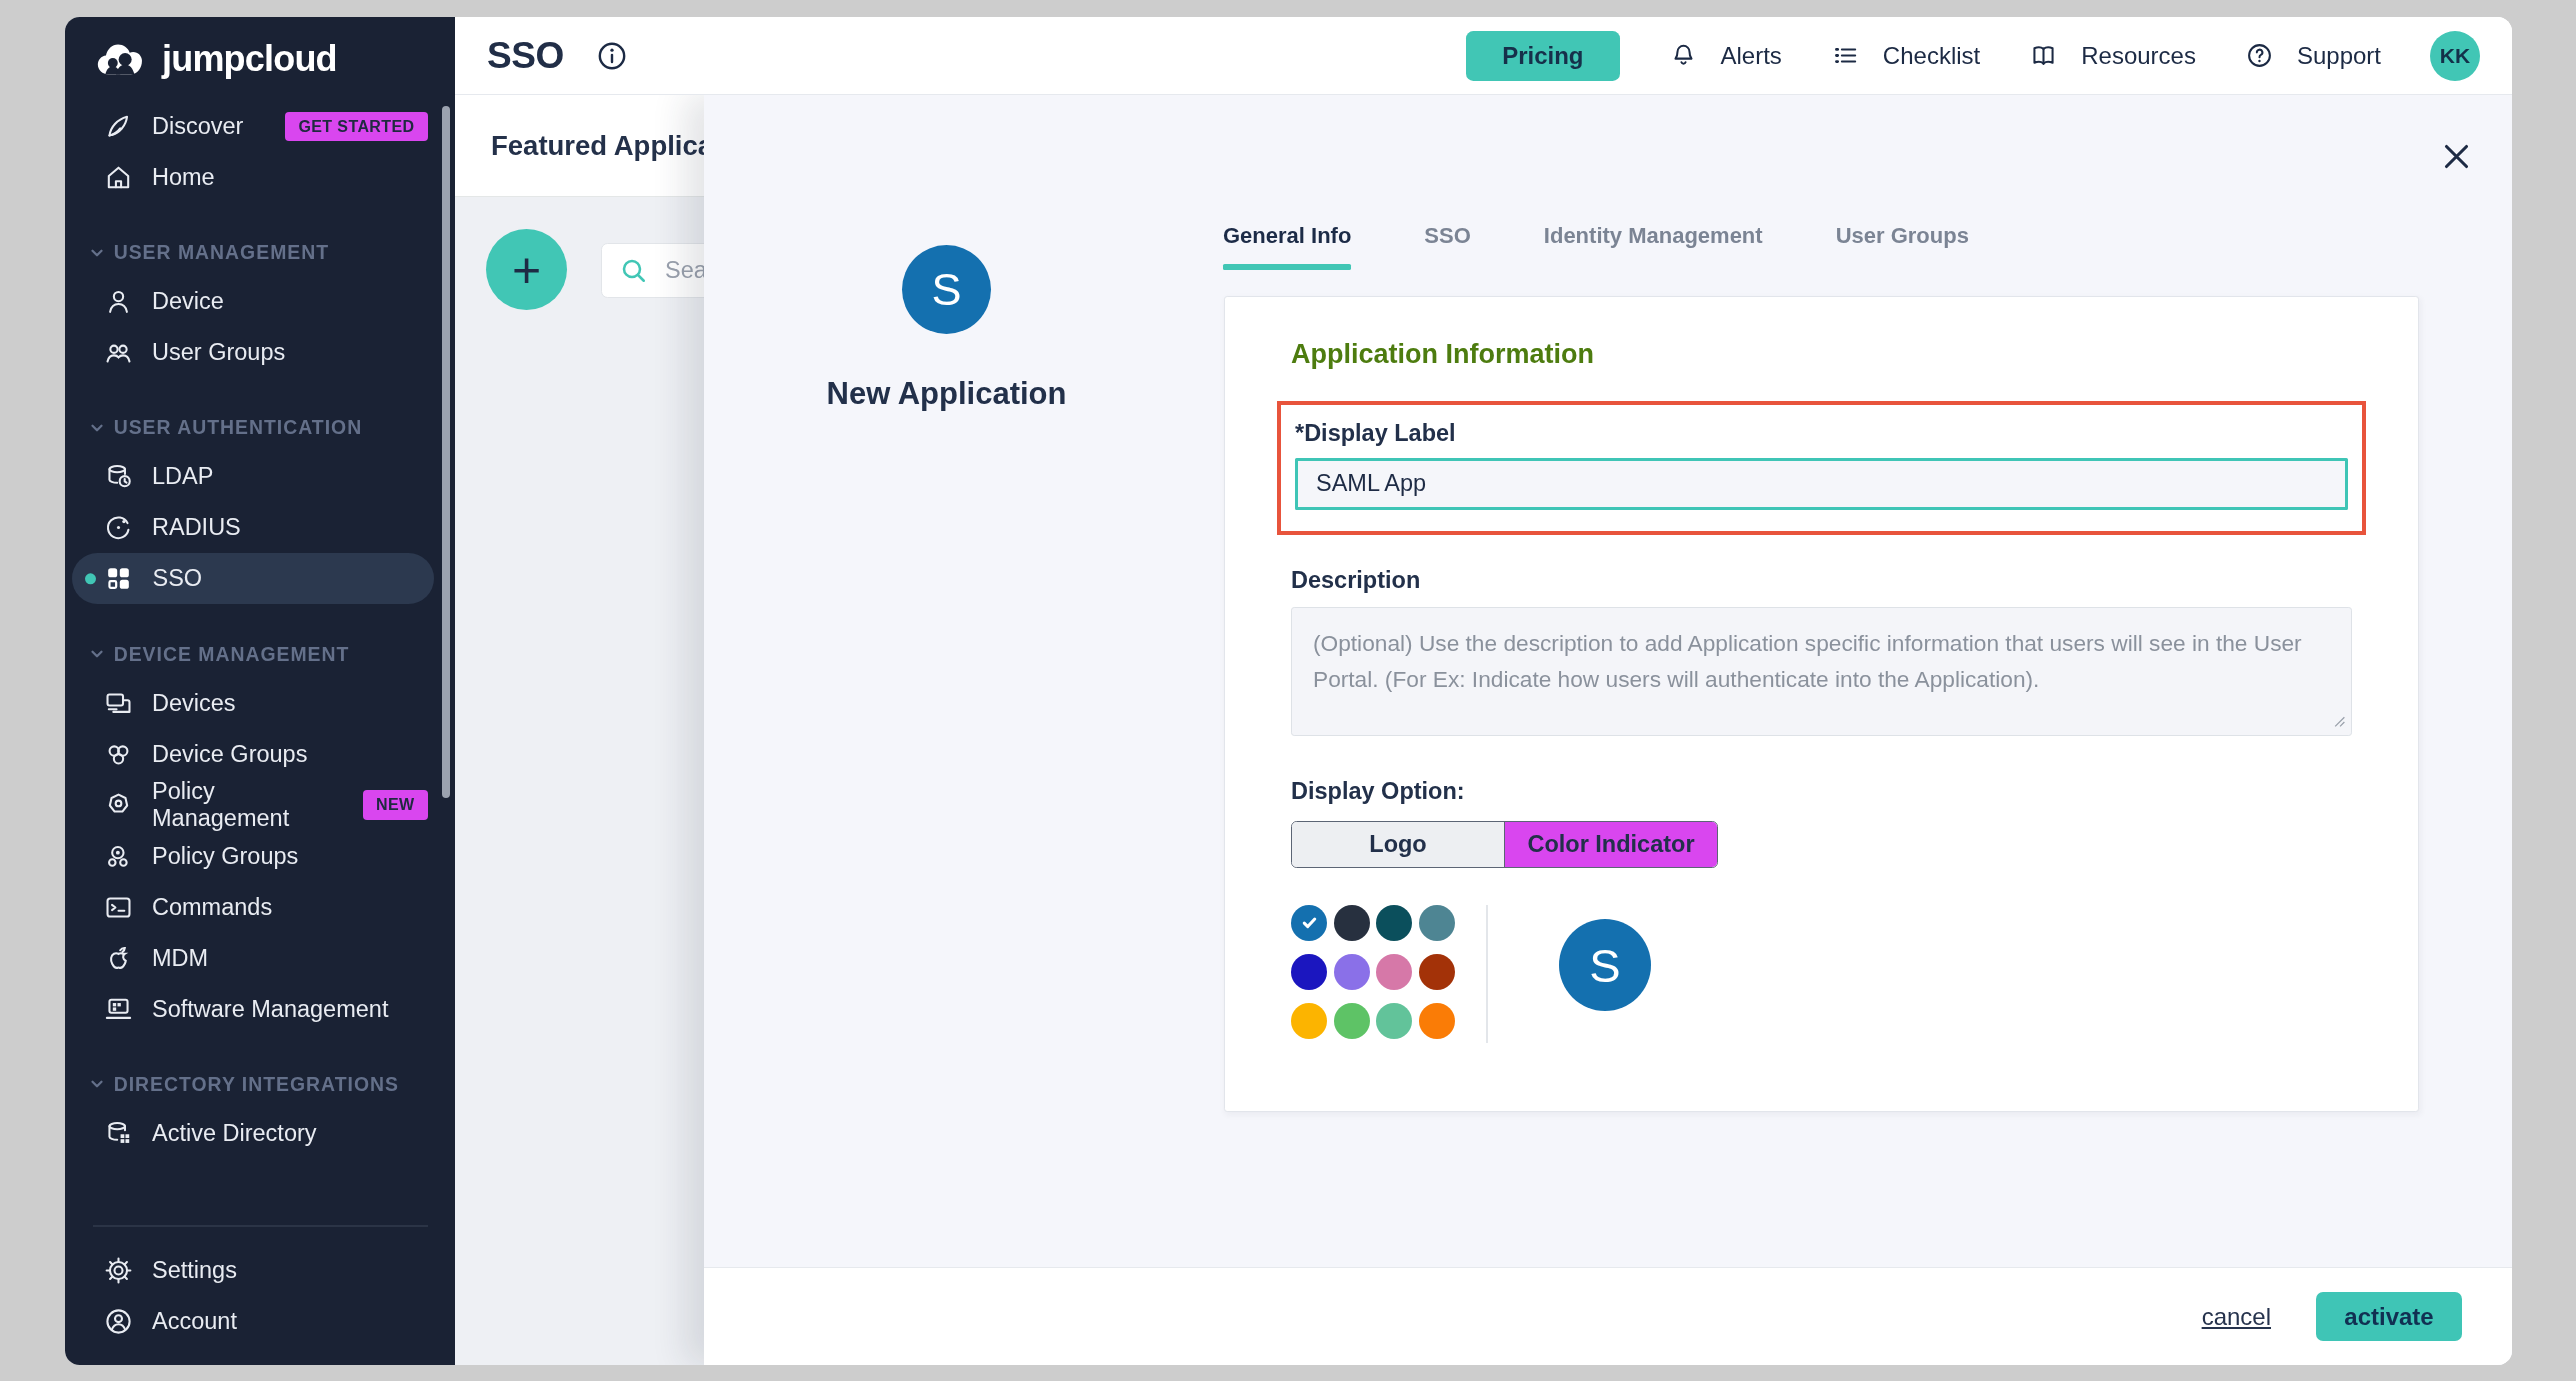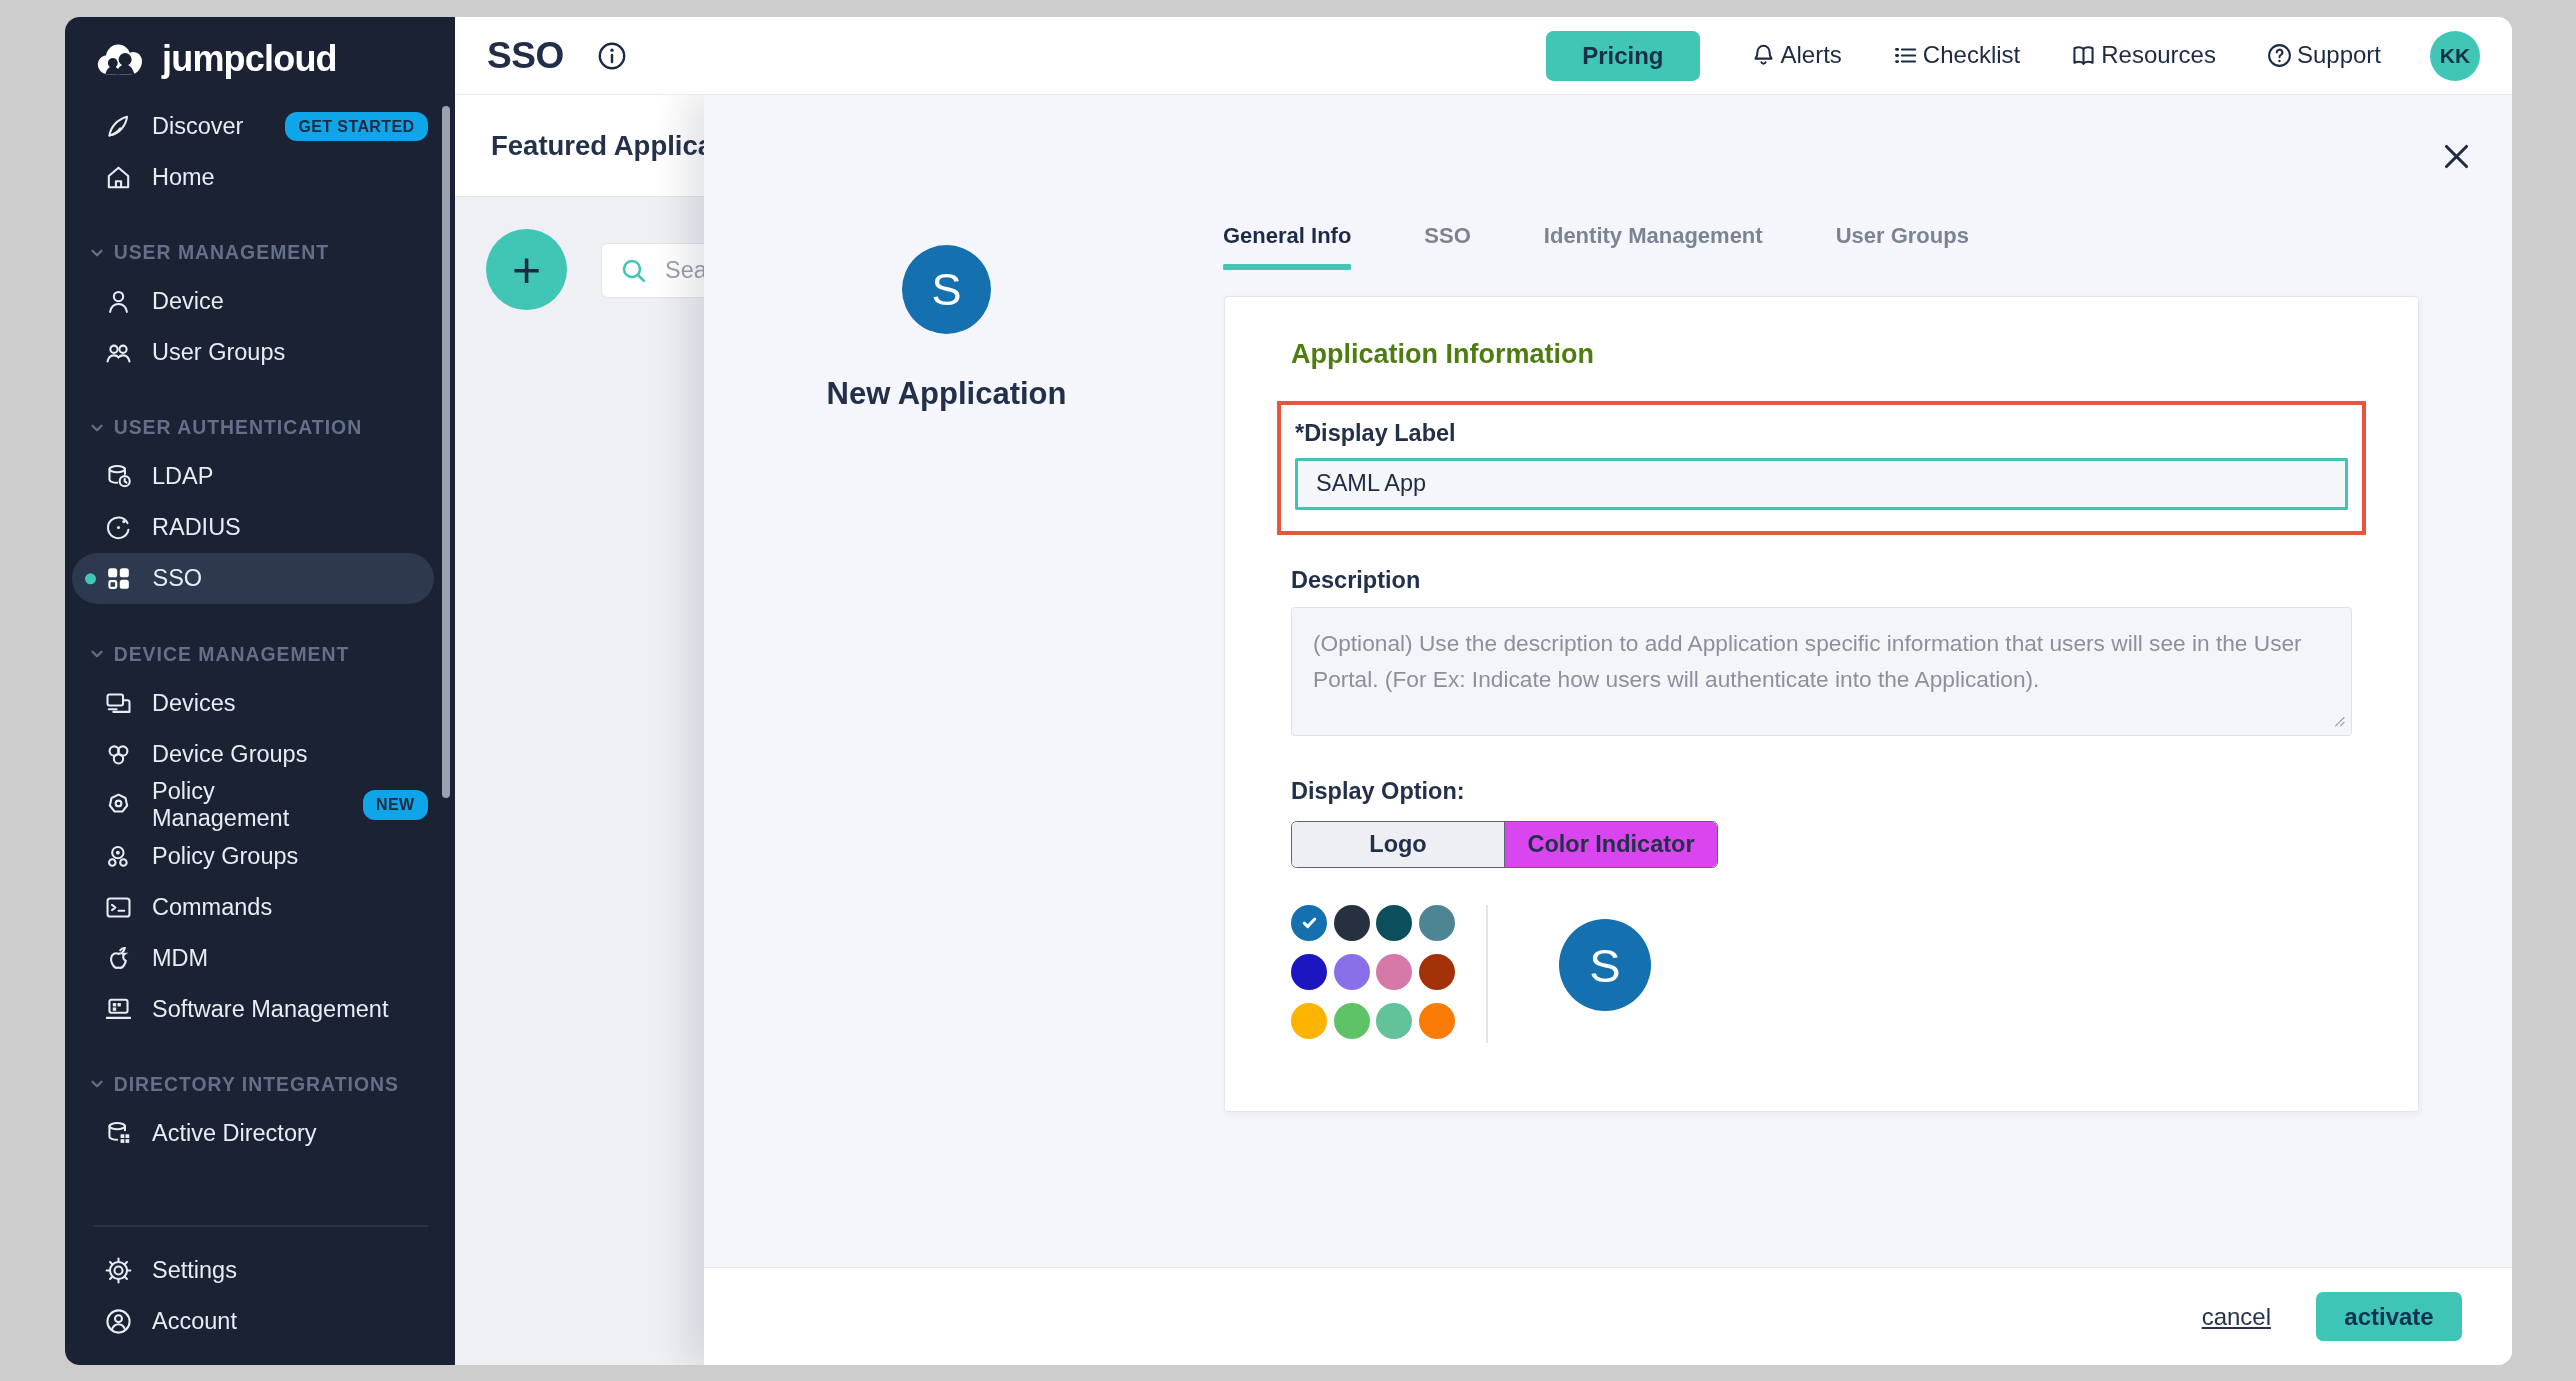--- a/index.html
+++ b/index.html
@@ -10,22 +10,22 @@
     border-radius:14.6px;overflow:hidden;background:#fff;display:flex;}
 
   
   .sidebar{position:relative;width:390px;flex:0 0 390px;background:#1a2234;
     display:flex;flex-direction:column;overflow:hidden;}
   .logo-row{height:84px;display:flex;align-items:center;gap:13px;padding-left:31px;flex:0 0 auto;}
   .logo-text{color:#fff;font-size:36px;font-weight:700;letter-spacing:-0.8px;}
   .side-item{display:flex;align-items:center;height:51px;padding-left:37px;gap:18px;
     color:#e9ecf2;font-size:23.5px;font-weight:500;cursor:pointer;flex:0 0 auto;}
   .side-item .ic{width:32px;height:32px;flex:0 0 32px;display:flex;align-items:center;justify-content:center;}
-  .badge{margin-left:auto;margin-right:27.5px;background:#0ea5e9;color:#202a40;
-    font-size:16px;font-weight:700;letter-spacing:0.4px;padding:5.7px 13px;border-radius:12px;}
+  .badge{margin-left:auto;margin-right:27.5px;background:#d946ef;color:#202a40;
+    font-size:16px;font-weight:700;letter-spacing:0.4px;padding:5.7px 13px;border-radius:4px;}
   .section-title{display:flex;align-items:center;gap:8px;margin-top:36px;height:27.5px;
     padding-left:22.7px;color:#64708a;font-size:19.4px;font-weight:700;letter-spacing:1px;flex:0 0 auto;}
   .section-items{margin-top:9.7px;display:flex;flex-direction:column;}
   .side-item.active{background:#2c394f;border-radius:27.5px;margin:0 21px 0 6.5px;
     padding-left:31px;position:relative;}
   .side-item.active::before{content:"";position:absolute;left:13px;top:50%;transform:translateY(-50%);
     width:11.3px;height:11.3px;border-radius:50%;background:#41c6b5;}
   .sidebar-bottom{margin-top:auto;padding-bottom:18px;flex:0 0 auto;}
   .side-divider{height:1.6px;background:#2b3446;margin:21px 27.5px 18px;}
   .side-item.dim{color:#7c8496;}
@@ -34,21 +34,21 @@
 
   
   .main{flex:1;display:flex;flex-direction:column;min-width:0;}
   .topbar{height:78px;flex:0 0 78px;background:#fff;display:flex;align-items:center;
     padding:0 32px;border-bottom:1.6px solid #e6e9ee;}
   .page-title{font-size:37px;font-weight:800;color:#212e47;letter-spacing:-0.4px;}
   .title-info{margin-left:31px;display:flex;align-items:center;}
   .topbar-right{margin-left:auto;display:flex;align-items:center;gap:49px;}
   .pricing-btn{height:50px;padding:0 36px;background:#41c6b5;border:none;border-radius:7.3px;
     font-family:inherit;font-size:24px;font-weight:600;color:#16304a;cursor:pointer;}
-  .top-nav-item{display:flex;gap:3px;font-size:24px;font-weight:500;
+  .top-nav-item{display:flex;align-items:center;gap:23px;font-size:24px;font-weight:500;
     color:#1c2a44;cursor:pointer;}
   .avatar{width:50px;height:50px;border-radius:50%;background:#41c6b5;display:flex;
     align-items:center;justify-content:center;font-size:21px;font-weight:700;color:#133049;cursor:pointer;}
 
   .content{position:relative;flex:1;background:#eef0f4;overflow:hidden;}
   .featured-band{position:absolute;left:0;top:0;right:0;height:102px;background:#fff;
     border-bottom:1.6px solid #e4e7e7;display:flex;align-items:center;padding-left:36px;}
   .featured-heading{font-size:27.5px;font-weight:700;color:#24314a;white-space:nowrap;}
   .add-btn{position:absolute;left:31px;top:134px;width:81px;height:81px;border-radius:50%;
     background:#41c6b5;border:none;display:flex;align-items:center;justify-content:center;

